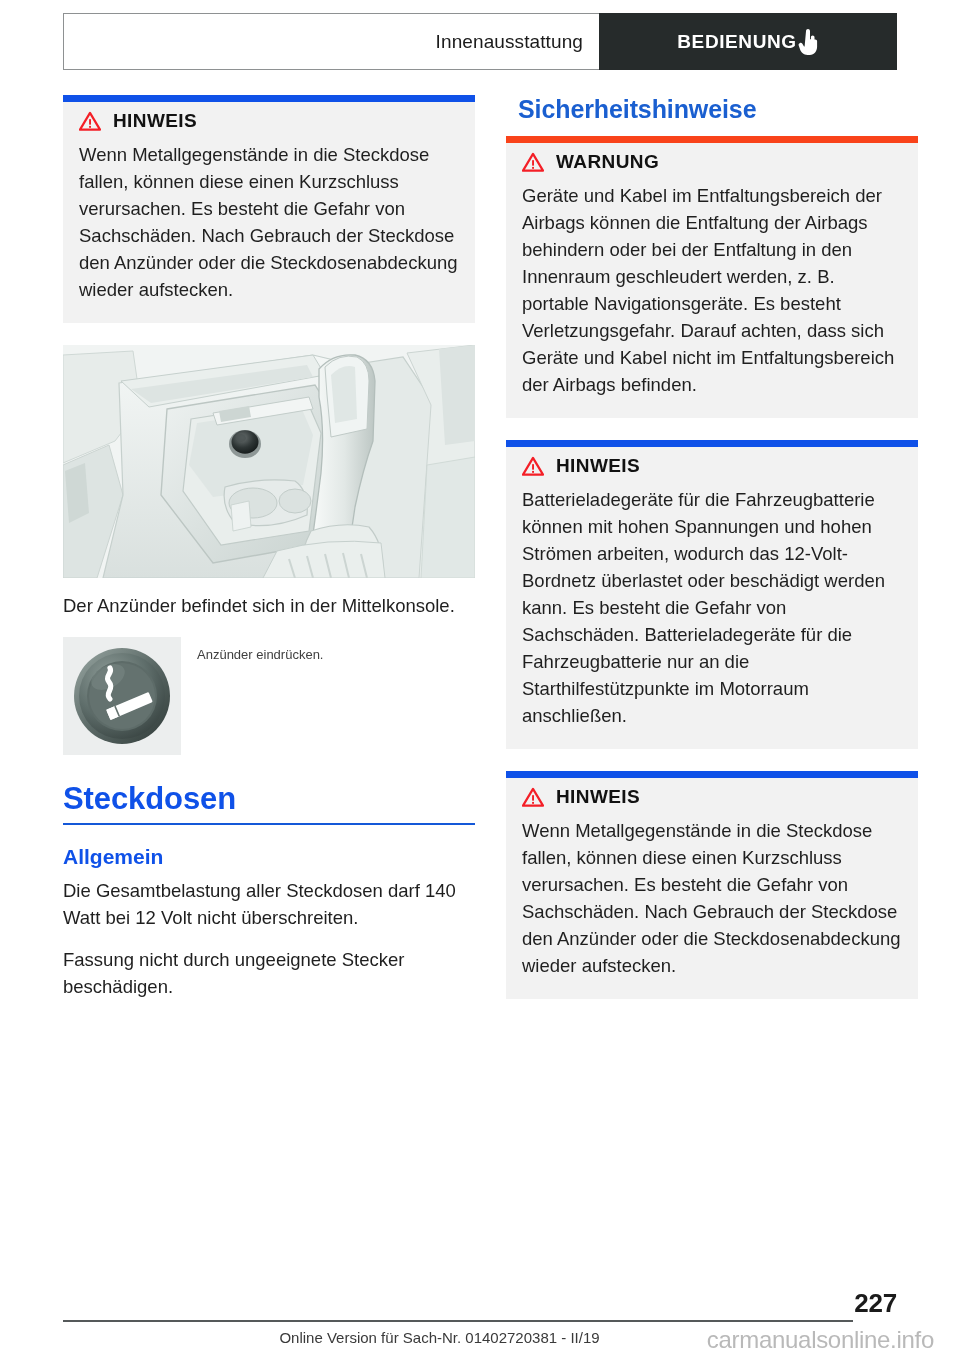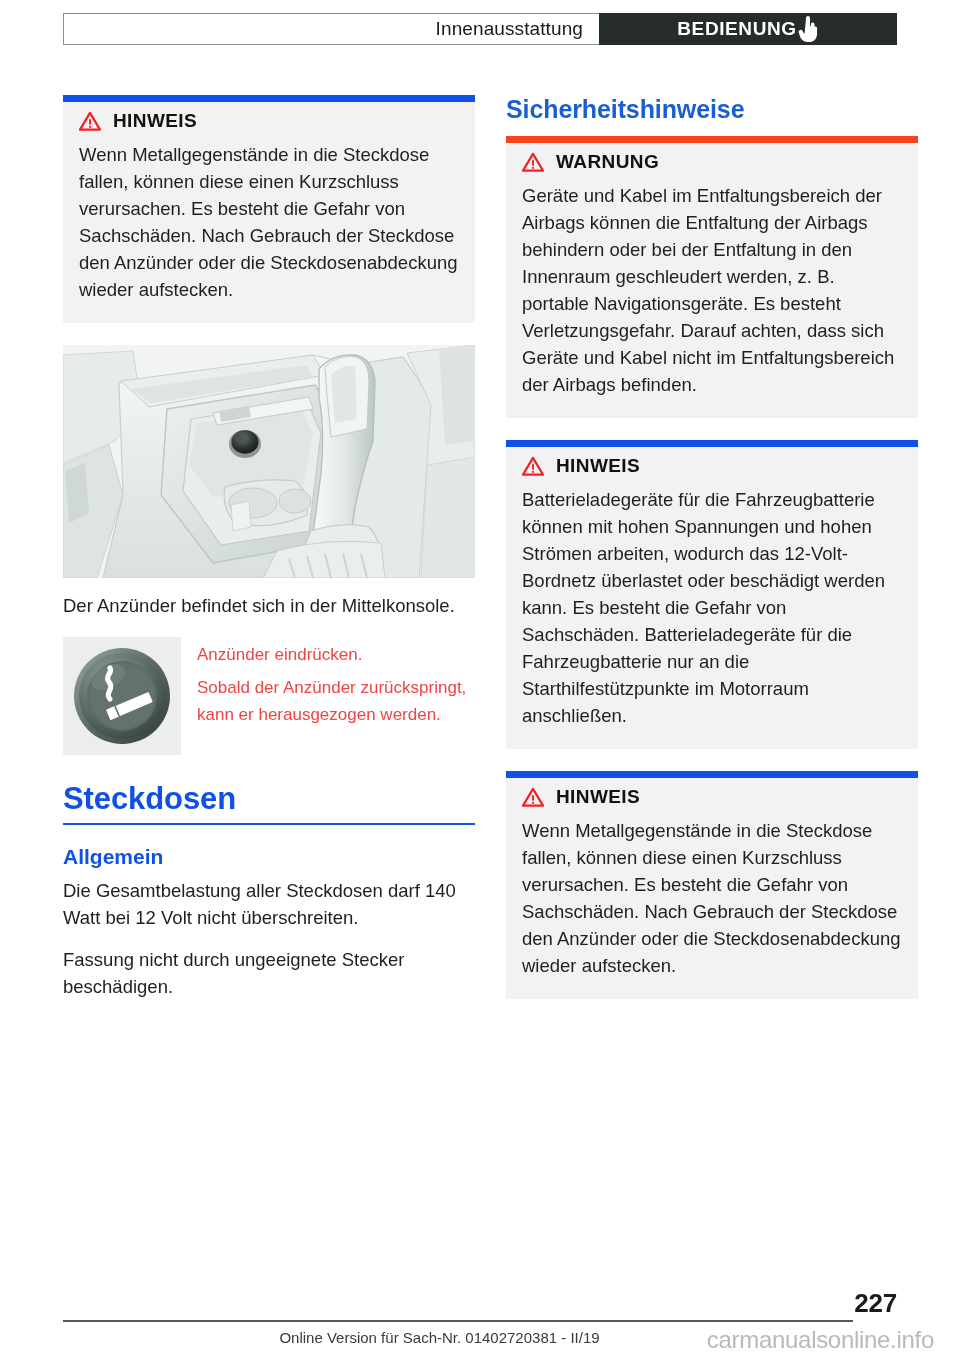--- a/index.html
+++ b/index.html
@@ -15,21 +15,21 @@
     color: #1b1b1b;
     overflow: hidden;
   }
 
   
   .page-header {
     position: absolute;
     left: 63px;
     top: 13px;
     width: 834px;
-    height: 32px;
+    height: 57px;
     display: flex;
     align-items: stretch;
   }
   .header-chapter {
     flex: 1 1 auto;
     border: 1px solid #8e9192;
     border-right: none;
     background: #ffffff;
     display: flex;
     align-items: center;
@@ -145,23 +145,23 @@
     height: 118px;
     flex: 0 0 auto;
     background: #eceeee;
   }
   .step-icon svg { display: block; }
   .step-text {
     padding-top: 4px;
   }
   .step-text p {
     margin: 0 0 6px 0;
-    font-size: 17px;
+    font-size: 13px;
     line-height: 27px;
-    color: #ef4444;
+    color: #404040;
   }
   .step-text p:last-child { margin-bottom: 0; }
 
   
   .h1-blue {
     font-size: 31px;
     font-weight: bold;
     color: #0f51e8;
     letter-spacing: -0.1px;
     margin: 0 0 6px 0;
@@ -175,21 +175,21 @@
   .h2-blue {
     font-size: 21px;
     font-weight: bold;
     color: #0f51e8;
     margin: 0 0 8px 0;
   }
   .h-section {
     font-size: 25px;
     font-weight: bold;
     color: #1a5fd0;
-    margin: 0 0 12px 0;
+    margin: 0 0 12px 12px;
     letter-spacing: -0.1px;
   }
   .para {
     font-size: 18.5px;
     line-height: 27px;
     margin: 0 0 15px 0;
     color: #1f1f1f;
   }
   .para:last-child { margin-bottom: 0; }
 
@@ -369,21 +369,20 @@
           <rect x="41" y="66" width="46" height="11" rx="1.4" fill="#ffffff"></rect>
           <rect x="41" y="66" width="9" height="11" fill="#ffffff"></rect>
           <line x1="50.5" y1="66" x2="50.5" y2="77" stroke="#64726f" stroke-width="1.6"></line>
         </g>
 
         <path d="M47 62 C41 56 52 52 46 45 C41 39 50 36 47 31" fill="none" stroke="#ffffff" stroke-width="5.2" stroke-linecap="round"></path>
       </svg>
     </div>
     <div class="step-text">
       <p>Anzünder eindrücken.</p>
-      <p>Sobald der Anzünder zurückspringt, kann er herausgezogen werden.</p>
     </div>
   </div>
 
   <h1 class="h1-blue">Steckdosen</h1>
   <div class="h1-rule"></div>
 
   <h2 class="h2-blue">Allgemein</h2>
   <p class="para">Die Gesamtbelastung aller Steckdosen darf 140 Watt bei 12 Volt nicht überschreiten.</p>
   <p class="para">Fassung nicht durch ungeeignete Stecker beschädigen.</p>
 </div>

